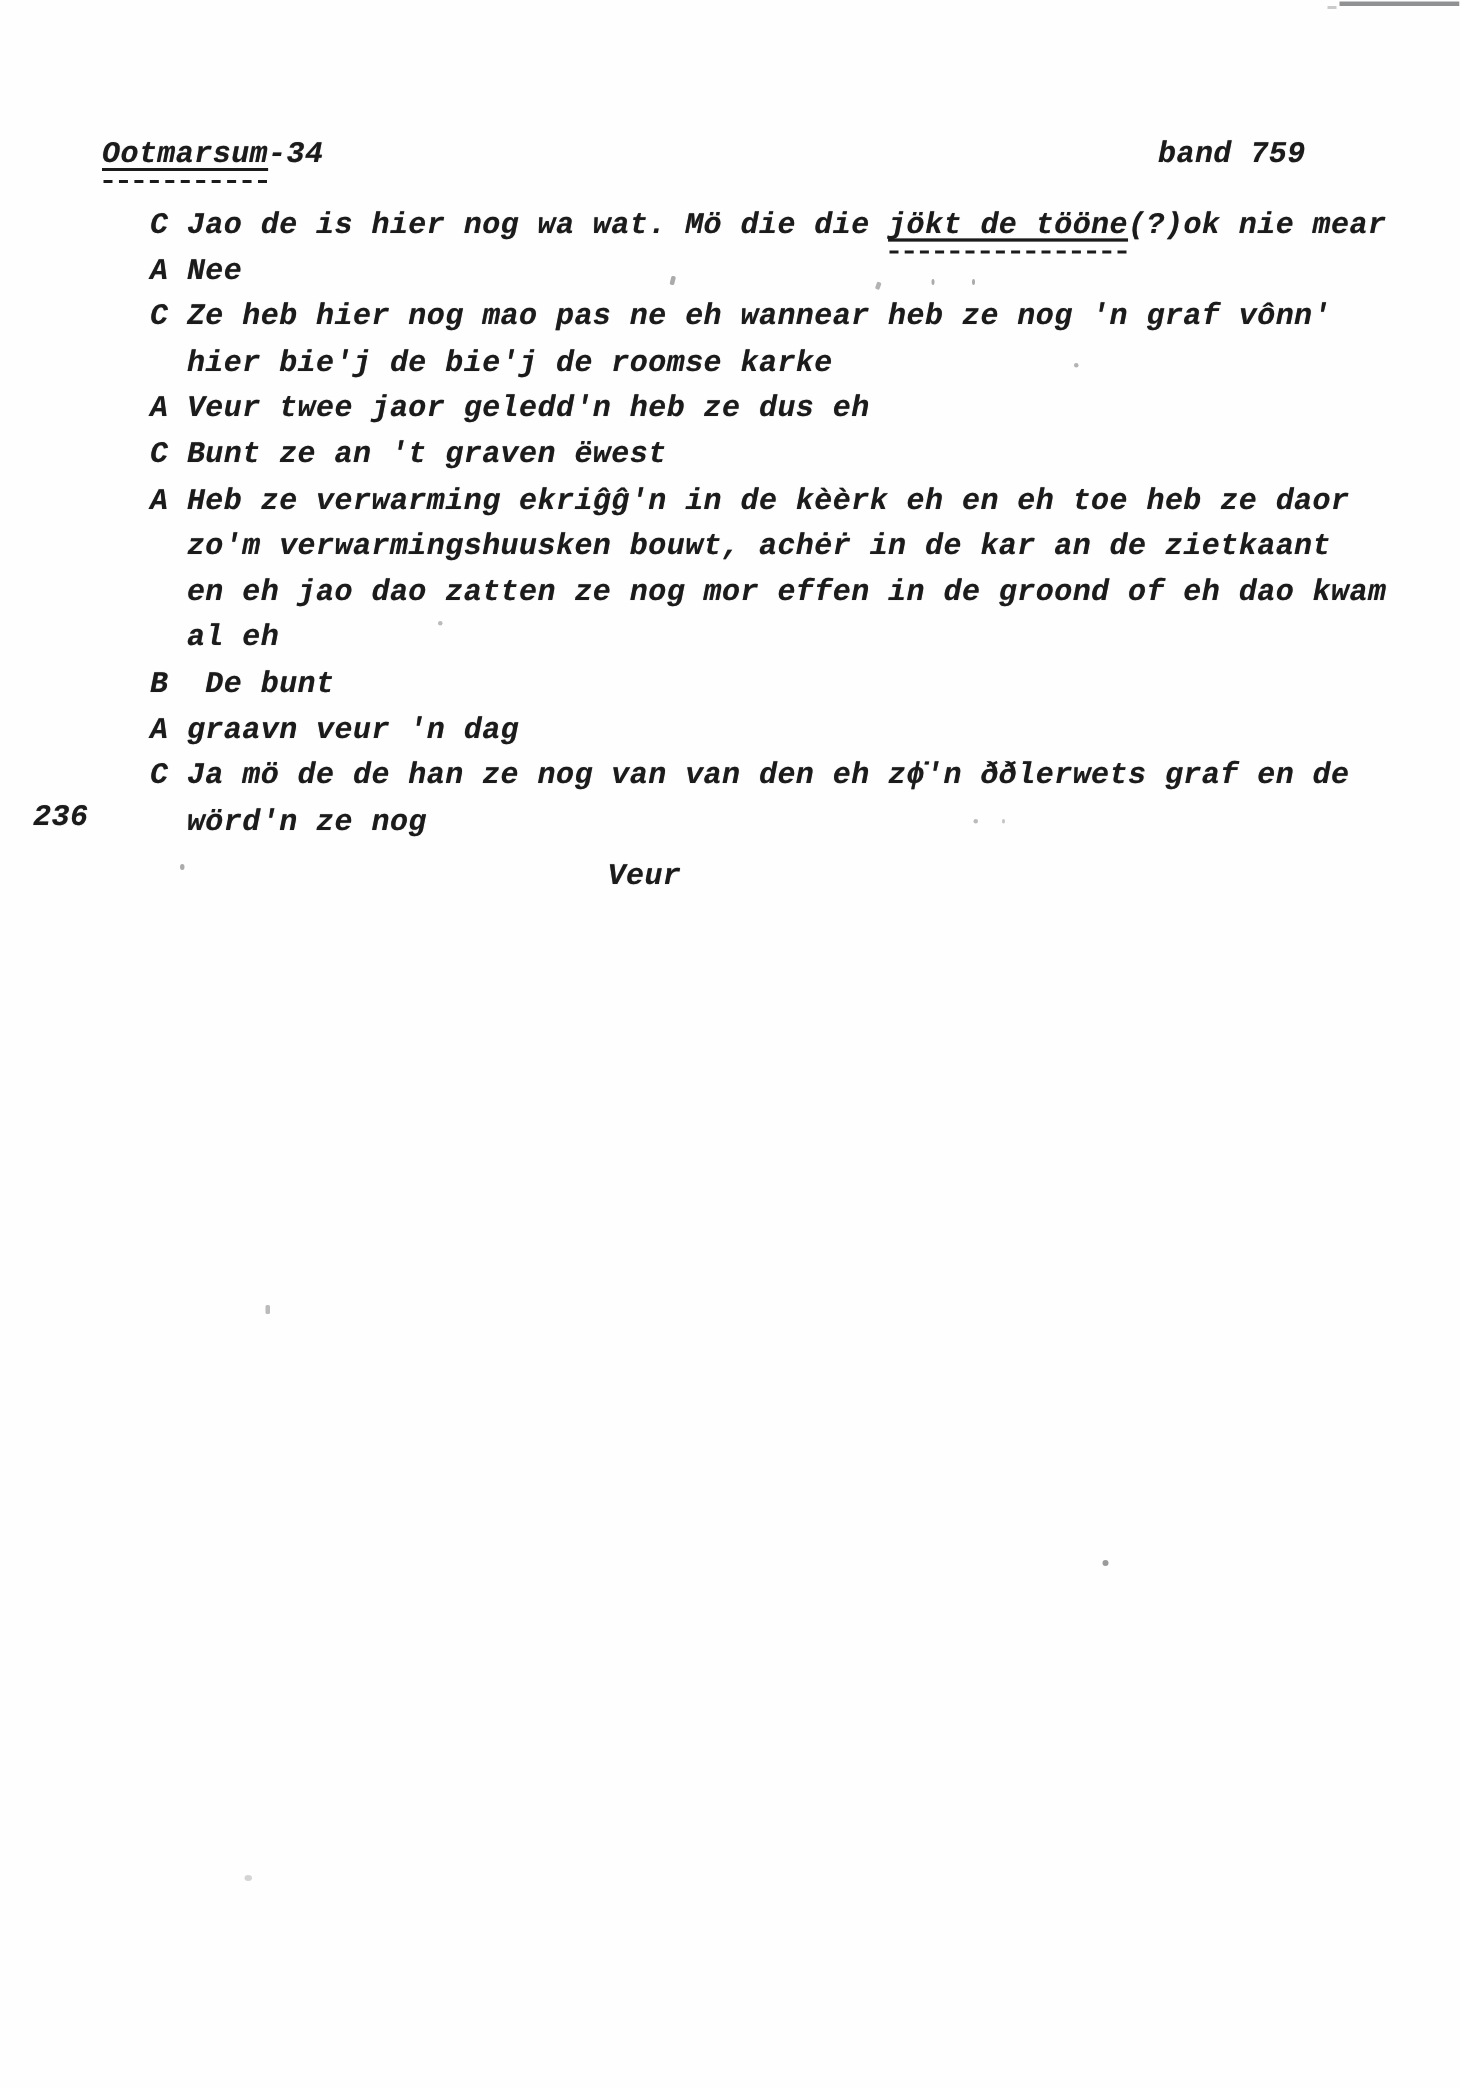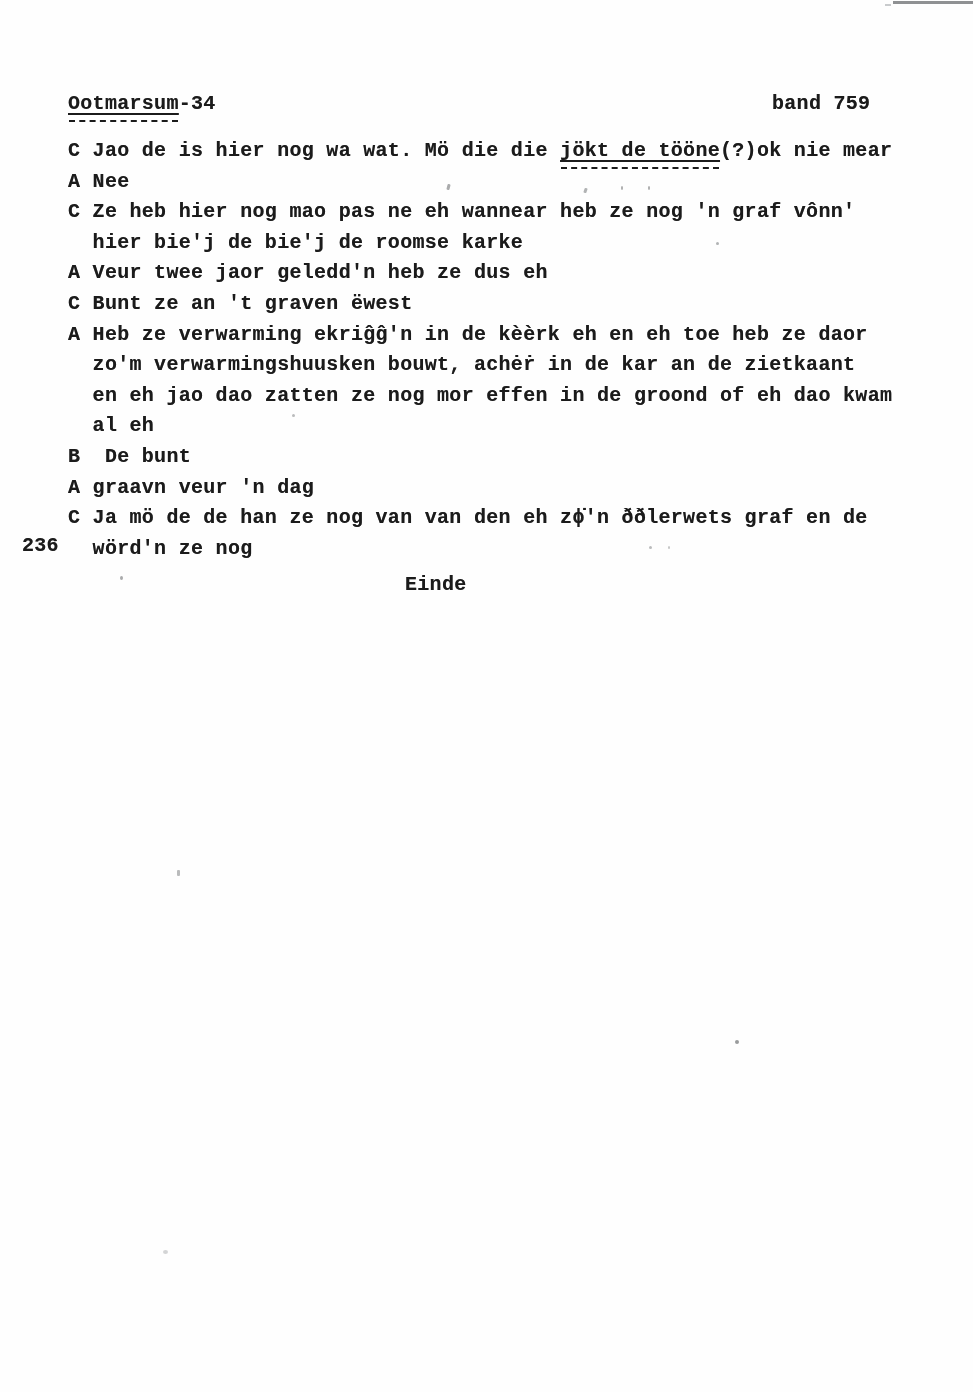--- a/index.html
+++ b/index.html
@@ -11,20 +11,21 @@
     height: 1392px;
     background: #fefefe;
     position: relative;
     overflow: hidden;
     font-family: "Liberation Mono", "DejaVu Sans Mono", monospace;
     color: #1b1b1b;
   }
   .page {
     position: absolute;
     inset: 0;
+    font-style: italic;
   }
   .tw {
     font-family: "Liberation Mono", "DejaVu Sans Mono", monospace;
     font-size: 20px;
     font-weight: 700;
     color: #1b1b1b;
     text-shadow: 0 0 0.5px rgba(20,20,20,0.55);
     letter-spacing: 0.3px;
     white-space: pre;
   }
@@ -41,20 +42,21 @@
   }
   .lines {
     position: absolute;
     left: 68px;
     top: 136px;
     width: 890px;
   }
   .line {
     height: 30.6px;
     line-height: 30.6px;
+    margin-left: 32px;
   }
   .u2 {
     position: relative;
     text-decoration: underline;
     text-decoration-thickness: 2px;
     text-underline-offset: 4px;
   }
   .u2::after {
     content: "";
     position: absolute;
@@ -102,21 +104,21 @@
 
   <div class="artifact-line"></div>
   <div class="artifact-line2"></div>
 
   <div class="tw header-title"><span class="u2">Ootmarsum</span><span>-34</span></div>
   <div class="tw header-band">band 759</div>
 
   <div class="tw lines"><div class="line"><span>C Jao de is hier nog wa wat. Mö die die </span><span class="u2">jökt de tööne</span><span>(?)ok nie mear</span></div><div class="line"><span>A Nee</span></div><div class="line"><span>C Ze heb hier nog mao pas ne eh wannear heb ze nog 'n graf vônn'</span></div><div class="line"><span>  hier bie'j de bie'j de roomse karke</span></div><div class="line"><span>A Veur twee jaor geledd'n heb ze dus eh</span></div><div class="line"><span>C Bunt ze an 't graven ëwest</span></div><div class="line"><span>A Heb ze verwarming ekriĝĝ'n in de kèèrk eh en eh toe heb ze daor</span></div><div class="line"><span>  zo'm verwarmingshuusken bouwt, achėṙ in de kar an de zietkaant</span></div><div class="line"><span>  en eh jao dao zatten ze nog mor effen in de groond of eh dao kwam</span></div><div class="line"><span>  al eh</span></div><div class="line"><span>B  De bunt</span></div><div class="line"><span>A graavn veur 'n dag</span></div><div class="line"><span>C Ja mö de de han ze nog van van den eh zɸ̇'n ððlerwets graf en de</span></div><div class="line"><span>  wörd'n ze nog</span></div></div>
 
   <div class="tw margin-number">236</div>
-  <div class="tw end-label">Einde</div>
+  <div class="tw end-label">Veur</div>
 
   <div class="speck" style="left:447px;top:184px;width:3px;height:6px;opacity:.5;transform:rotate(14deg);border-radius:1px"></div>
   <div class="speck" style="left:584px;top:188px;width:3px;height:5px;opacity:.45;transform:rotate(20deg);border-radius:1px"></div>
   <div class="speck" style="left:621px;top:186px;width:2px;height:4px;opacity:.5"></div>
   <div class="speck" style="left:648px;top:186px;width:2px;height:4px;opacity:.5"></div>
   <div class="speck" style="left:716px;top:242px;width:3px;height:3px;opacity:.45"></div>
   <div class="speck" style="left:292px;top:414px;width:3px;height:3px;opacity:.4"></div>
   <div class="speck" style="left:649px;top:546px;width:3px;height:3px;opacity:.4"></div>
   <div class="speck" style="left:668px;top:546px;width:2px;height:3px;opacity:.35"></div>
   <div class="speck" style="left:120px;top:576px;width:3px;height:4px;opacity:.5"></div>

